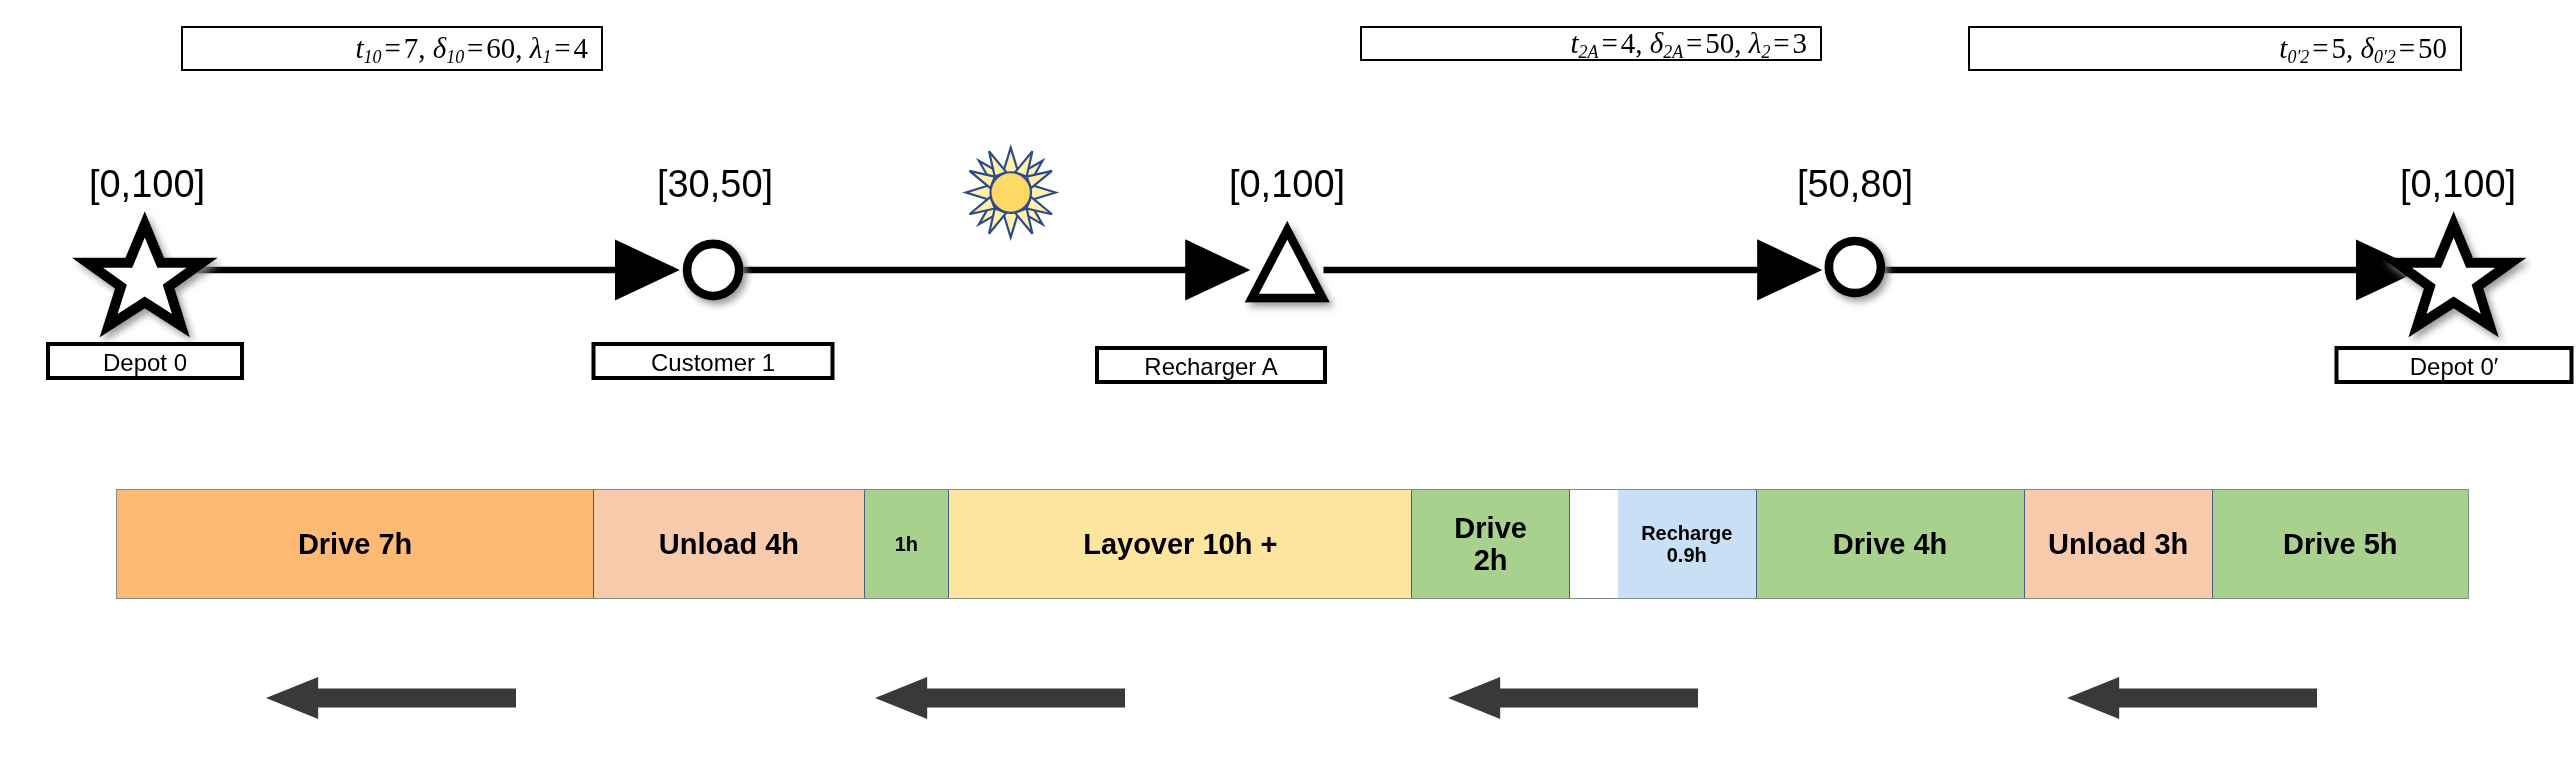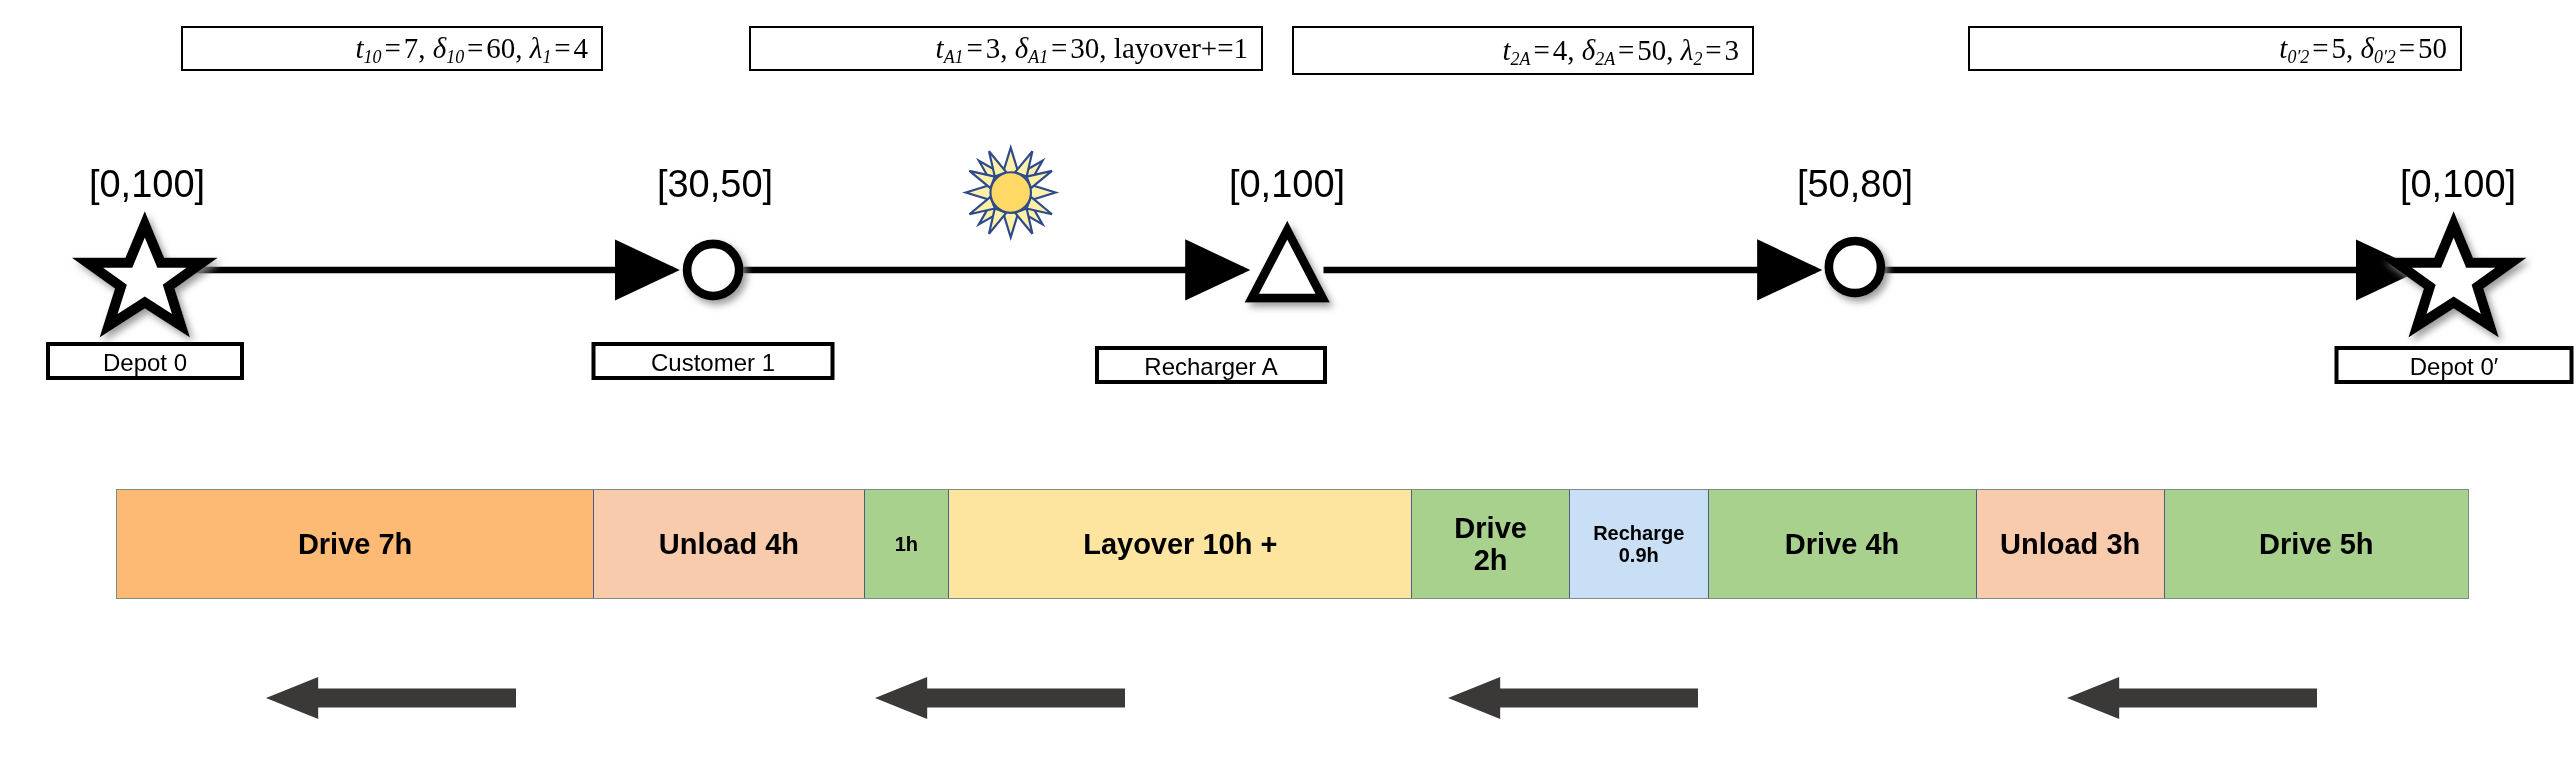--- a/index.html
+++ b/index.html
@@ -110,25 +110,22 @@
 </style>
 </head>
 <body>
 
 <div id="page">
 
   <div class="formula-box" style="left:181px; top:26px; width:422px; height:45px;">
     <span><span class="mi">t</span><sub>10</sub><span class="opn">=</span>7,&nbsp;<span class="mi">δ</span><sub>10</sub><span class="opn">=</span>60,&nbsp;<span class="mi">λ</span><sub>1</sub><span class="opn">=</span>4</span>
   </div>
 
-  <div class="formula-box" style="left:749px; top:26px; width:514px; height:45px;">
-    <span><span class="mi">t</span><sub>A1</sub><span class="opn">=</span>3,&nbsp;<span class="mi">δ</span><sub>A1</sub><span class="opn">=</span>30,&nbsp;<span class="up">layover+=1</span></span>
-  </div>
-
-  <div class="formula-box" style="left:1292px; top:26px; width:462px; height:49px;">
+
+  <div class="formula-box" style="left:1360px; top:26px; width:462px; height:35px;">
     <span><span class="mi">t</span><sub>2A</sub><span class="opn">=</span>4,&nbsp;<span class="mi">δ</span><sub>2A</sub><span class="opn">=</span>50,&nbsp;<span class="mi">λ</span><sub>2</sub><span class="opn">=</span>3</span>
   </div>
 
   <div class="formula-box" style="left:1968px; top:26px; width:494px; height:45px;">
     <span><span class="mi">t</span><sub>0′2</sub><span class="opn">=</span>5,&nbsp;<span class="mi">δ</span><sub>0′2</sub><span class="opn">=</span>50</span>
   </div>
 
   <div class="tw-label" style="left:147px; top:163px;">[0,100]</div>
   <div class="tw-label" style="left:715px; top:163px;">[30,50]</div>
   <div class="tw-label" style="left:1287px; top:163px;">[0,100]</div>
@@ -214,21 +211,21 @@
         <span>Unload 4h</span>
       </div>
     <div class="seg" style="flex:0 0 3.6%;  background:#A9D18E; font-size:20px;">
         <span>1h</span>
       </div>
     <div class="seg" style="flex:0 0 19.7%; background:#FDE5A0; font-size:29px;">
         <span>Layover 10h +</span>
       </div>
     <div class="seg" style="flex:0 0 6.7%;  background:#A9D18E; font-size:29px; white-space:pre-line;"><span>Drive
 2h</span></div>
-    <div class="seg" style="flex:0 0 5.9%;  background:#C9DFF5; font-size:20px; white-space:pre-line;"><span>Recharge
+    <div class="seg" style="flex:0 0 5.9%;  background:#C9DFF5; font-size:20px; white-space:pre-line;margin-left:48px;"><span>Recharge
 0.9h</span></div>
     <div class="seg" style="flex:0 0 11.4%; background:#A9D18E; font-size:29px;">
         <span>Drive 4h</span>
       </div>
     <div class="seg" style="flex:0 0 8.0%;  background:#F8CBAD; font-size:29px;">
         <span>Unload 3h</span>
       </div>
     <div class="seg" style="flex:1 1 auto;  background:#A9D18E; font-size:29px;">
         <span>Drive 5h</span>
       </div>

